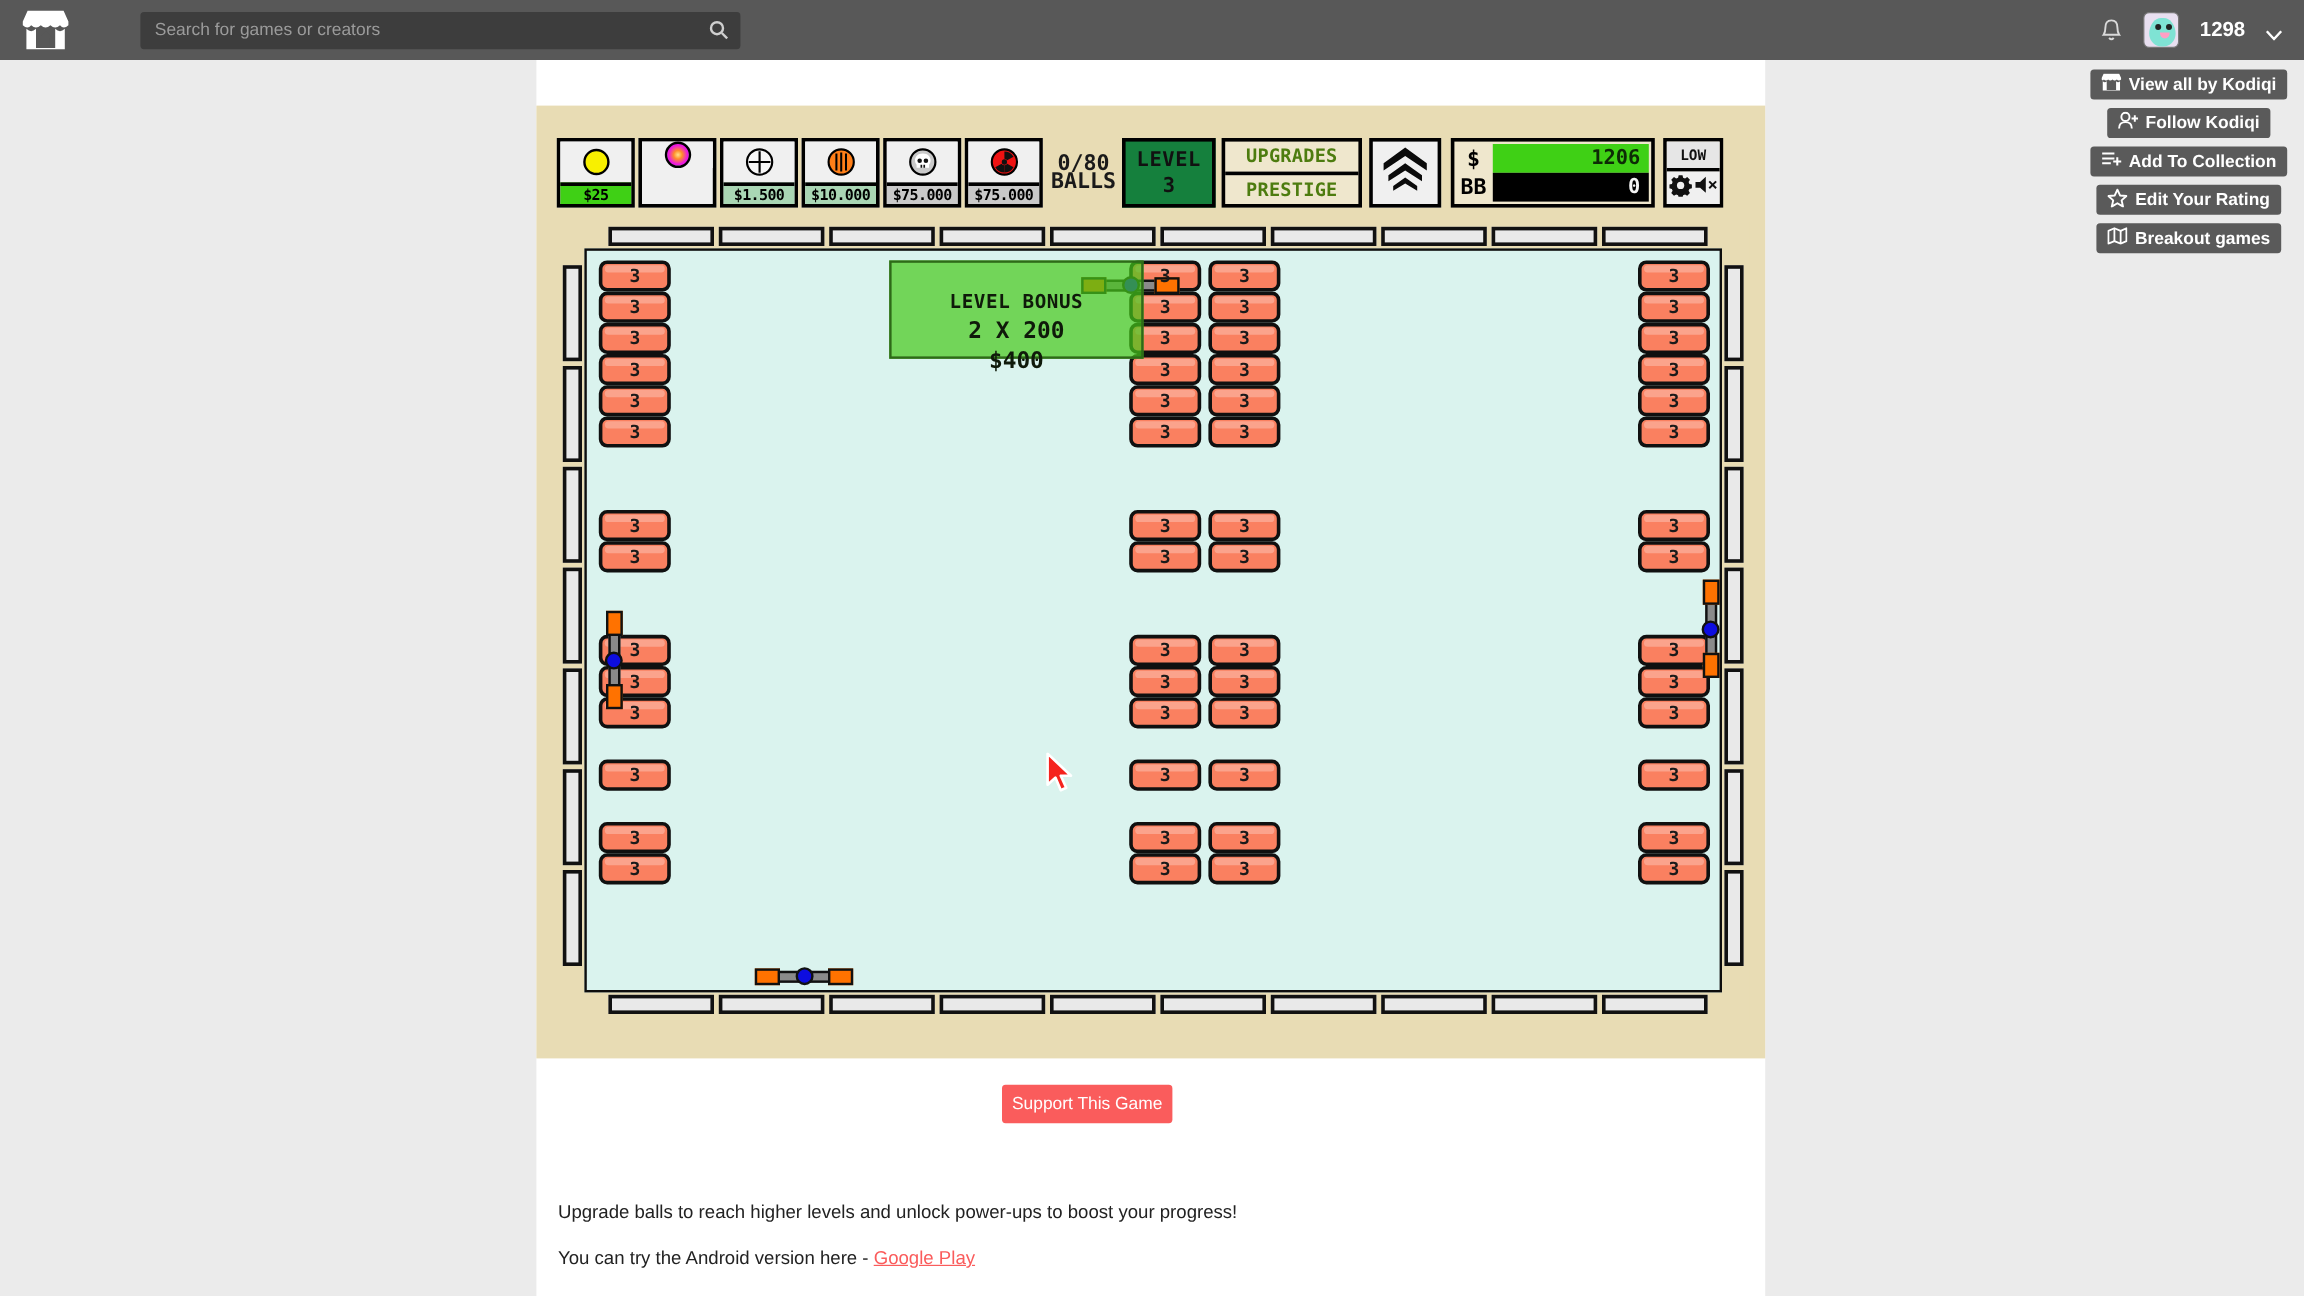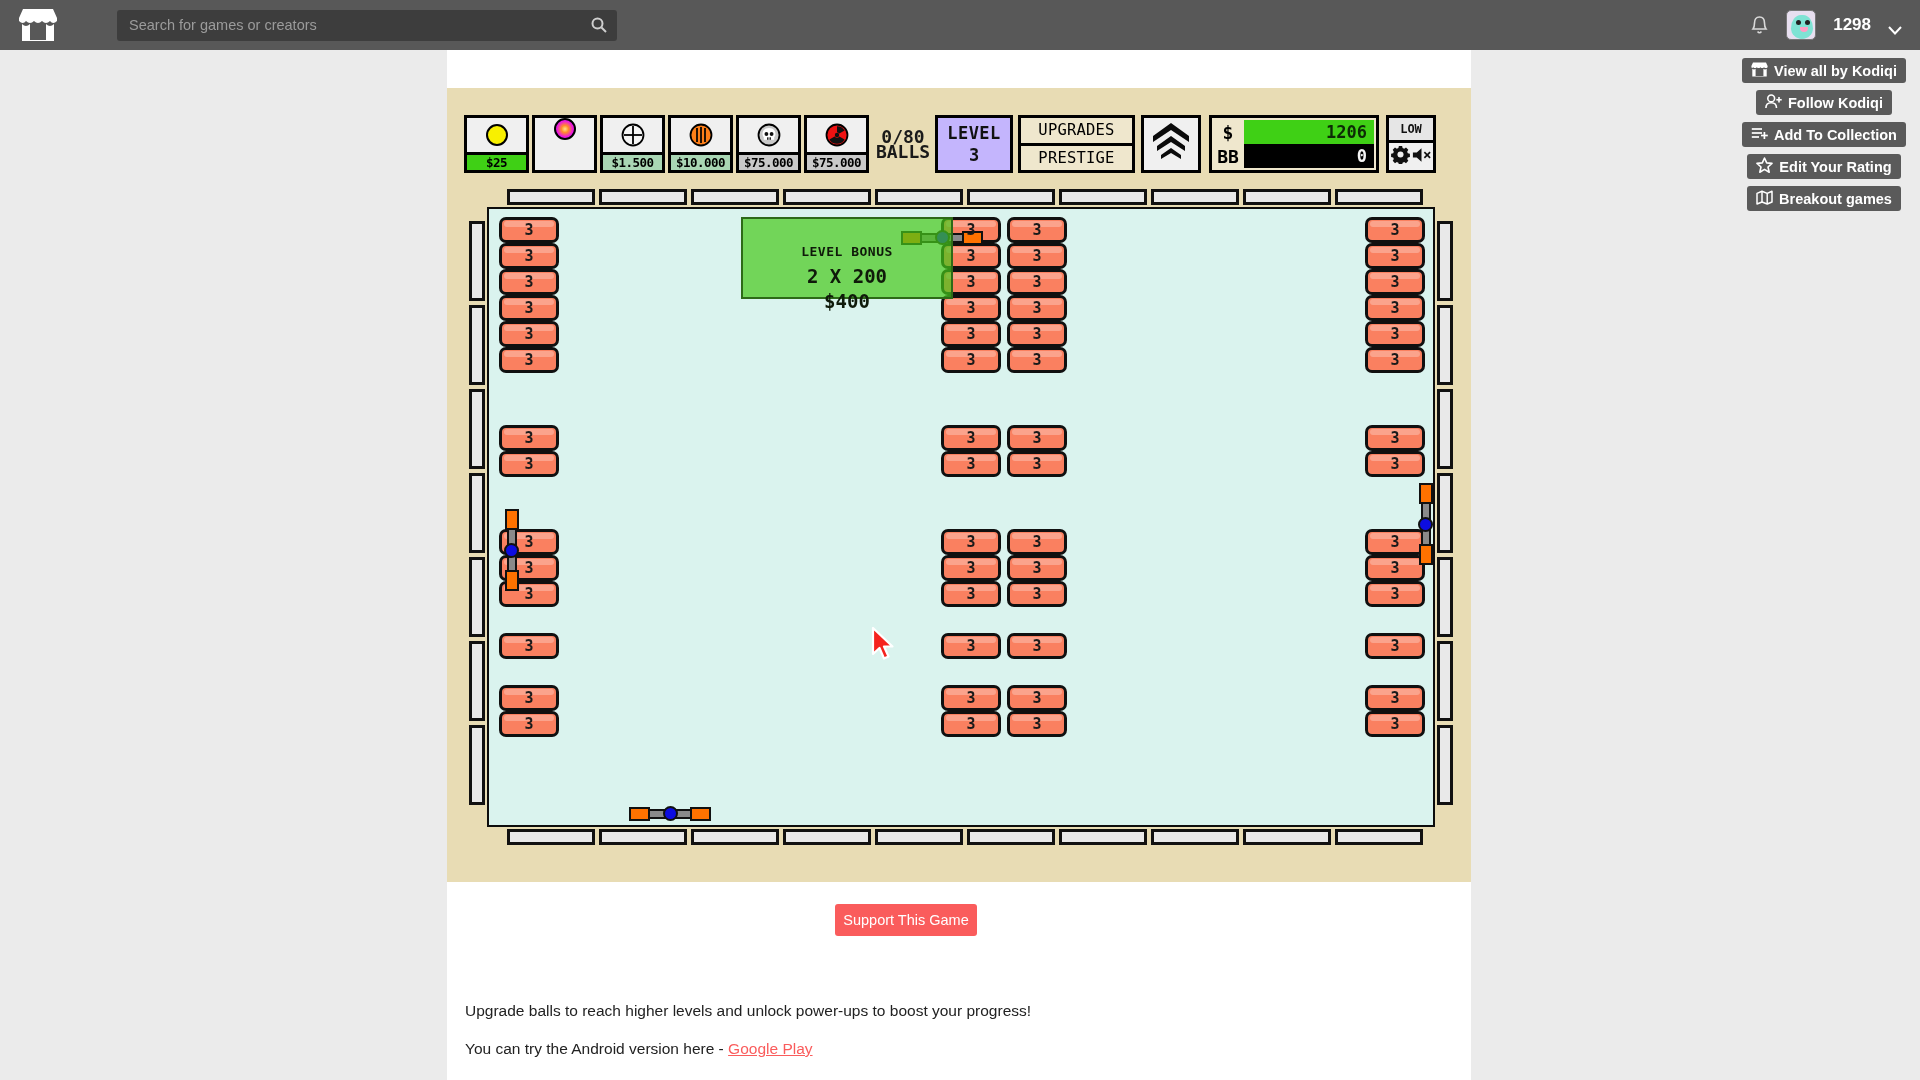--- a/index.html
+++ b/index.html
@@ -104,36 +104,36 @@
 
   .balls-counter {
     width: 52px; display: flex; flex-direction: column;
     align-items: center; justify-content: center;
     font-family: "DejaVu Sans Mono", monospace;
     font-size: 18px; font-weight: bold; color: #1a1a1a;
     line-height: 15px; margin-left: 8px; margin-right: 6px;
   }
 
   .lvl-box {
-    width: 78px; border: 3px solid #000; background: #c4b5fd;
+    width: 78px; border: 3px solid #000; background: #15803d;
     display: flex; flex-direction: column; align-items: center;
     justify-content: center; font-family: "DejaVu Sans Mono", monospace;
     font-weight: bold; color: #111; line-height: 22px;
   }
   .lvl-box .t1 { font-size: 17px; letter-spacing: .5px; }
   .lvl-box .t2 { font-size: 17px; }
 
   .upg-box {
     width: 117px; margin-left: 5px; border: 3px solid #000;
     display: flex; flex-direction: column; background: #efe7cd;
   }
   .upg-box .half {
     flex: 1; display: flex; align-items: center; justify-content: center;
-    font-family: "DejaVu Sans Mono", monospace; font-weight: normal;
-    font-size: 15.5px; color: #000000; letter-spacing: .2px;
+    font-family: "DejaVu Sans Mono", monospace; font-weight: bold;
+    font-size: 15.5px; color: #4d7c0f; letter-spacing: .2px;
   }
   .upg-box .half.top { border-bottom: 3px solid #000; }
 
   .arrow-box {
     width: 60px; margin-left: 6px; border: 3px solid #000; background: #f0f0f0;
     display: flex; align-items: center; justify-content: center;
   }
 
   .money-box {
     width: 170px; margin-left: 8px; border: 3px solid #000; background: #efe7cd;
@@ -219,21 +219,21 @@
 
   .bonus-overlay {
     position: absolute; background: rgba(70,200,25,0.70);
     border: 2px solid #2e6a18;
     display: flex; flex-direction: column;
     align-items: center; justify-content: center;
     font-family: "DejaVu Sans Mono", monospace;
     font-weight: bold; color: #0f1a0a; line-height: 25px;
     z-index: 30;
   }
-  .bonus-overlay .b1 { font-size: 13px; letter-spacing: .5px; margin-top: 37px; }
+  .bonus-overlay .b1 { font-size: 16px; letter-spacing: .5px; margin-top: 37px; }
   .bonus-overlay .b2 { font-size: 19px; }
   .bonus-overlay .b3 { font-size: 19px; }
 
   .cursor-arrow { position: absolute; z-index: 60; }
 
   
   .support-btn {
     position: absolute; left: 388px; top: 854px;
     width: 142px; height: 32px; background: #fa5c5c;
     color: #ffffff; font-size: 14.5px;

